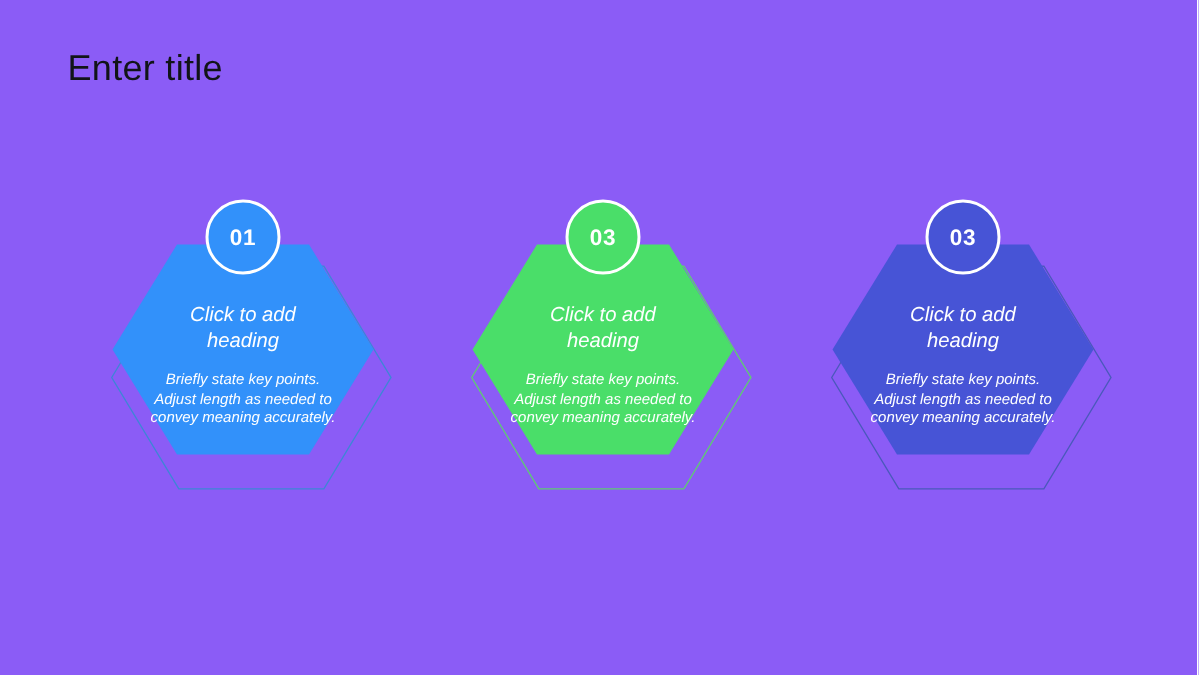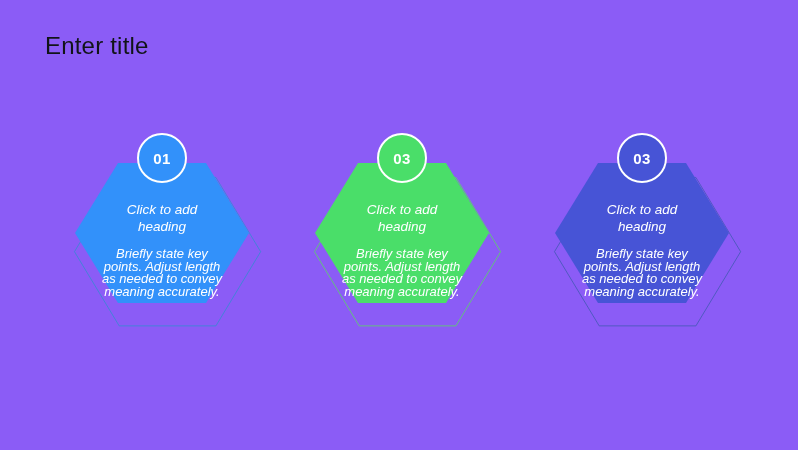--- a/index.html
+++ b/index.html
@@ -96,21 +96,21 @@
   }
   .card-heading {
     color: #ffffff;
     font-size: 13.5px;
     line-height: 17px;
     margin: 0 auto;
     width: 110px;
   }
   .card-body {
     color: #ffffff;
-    font-size: 13px;
+    font-size: 10px;
     line-height: 12.6px;
     margin: 13px auto 4px auto;
     width: 124px;
   }
 </style>
 </head>
 <body>
 
 <div id="slide">
 

